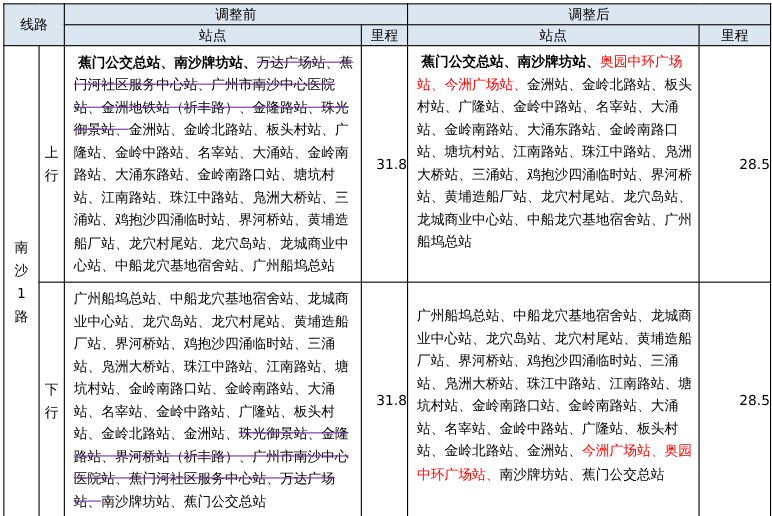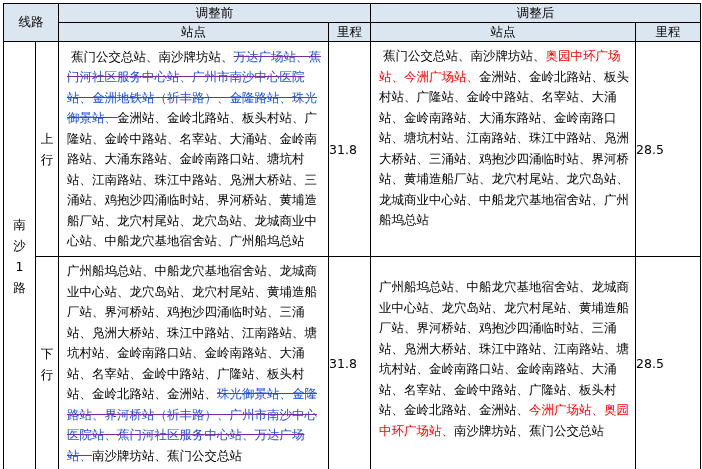--- a/index.html
+++ b/index.html
@@ -2,26 +2,26 @@
 <html><head>
 <meta charset="utf-8">
 <style>
   html, body { margin:0; padding:0; background:#ffffff; }
   body { width:702px; height:469px; overflow:hidden; font-family:"DejaVu Sans","Liberation Sans",sans-serif; color:#000; }
   table { position:absolute; left:3px; top:3px; border-collapse:collapse; table-layout:fixed; width:697px; }
   td, th { border:1px solid #000; padding:0; font-weight:normal; font-size:12.5px; }
   th { background:#dce6f1; text-align:center; vertical-align:middle; height:18px; }
   td.vert { text-align:center; vertical-align:middle; line-height:21px; }
   td.vert span { display:block; }
-  td.num { text-align:left; vertical-align:middle; }
+  td.num { text-align:right; vertical-align:middle; }
   td.stops { vertical-align:middle; padding:4px 6px 4px 8px; line-height:20.5px; font-size:12.5px; word-break:break-all; }
-  .removed { color:#1d4ed8; text-decoration:line-through; text-decoration-color:#7030a0; }
+  .removed { color:#000000; text-decoration:line-through; text-decoration-color:#7030a0; }
   .added { color:#ff0000; }
   .normal { color:#000; }
-  .indent { padding-left:4px; }
+  .indent { padding-left:4px;font-weight:bold; }
 </style>
 </head>
 <body>
 
 <table>
   <colgroup>
     <col style="width:32px">
     <col style="width:23px">
     <col style="width:270px">
     <col style="width:42px">

